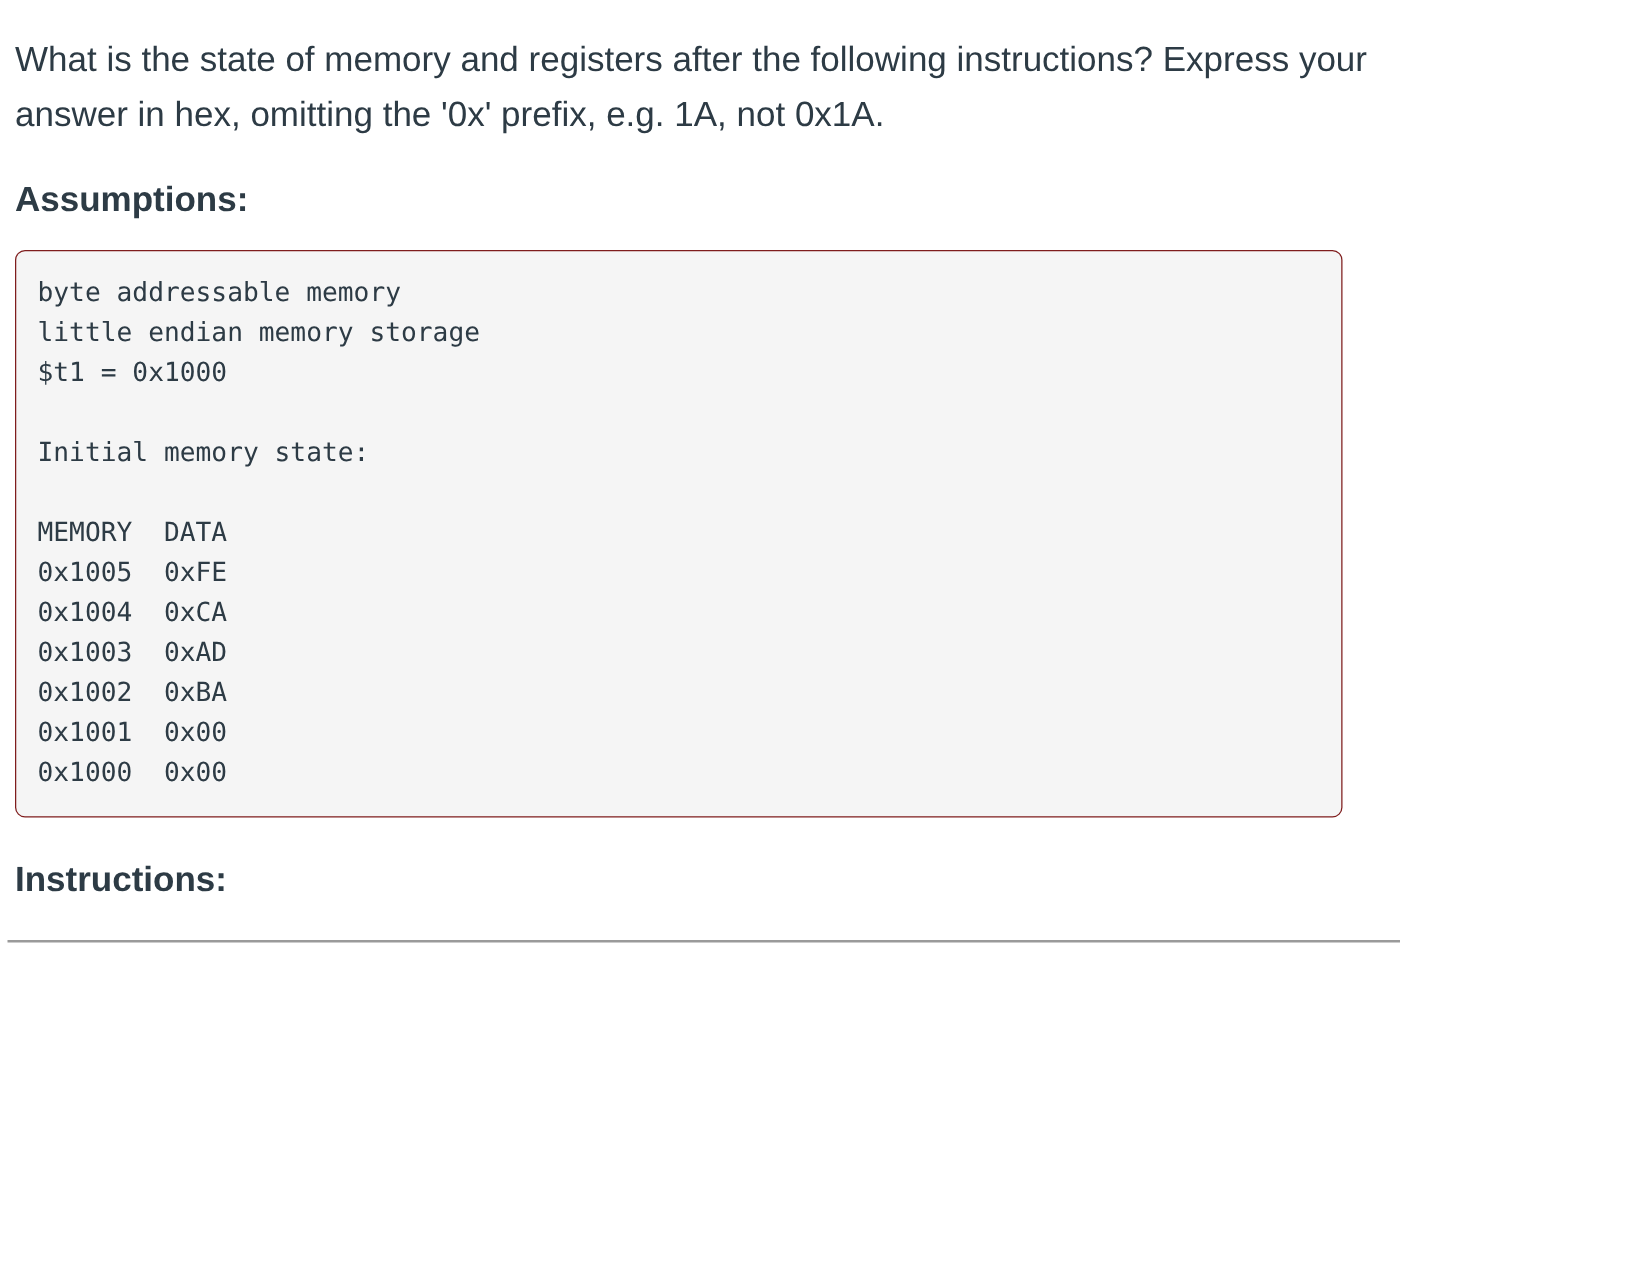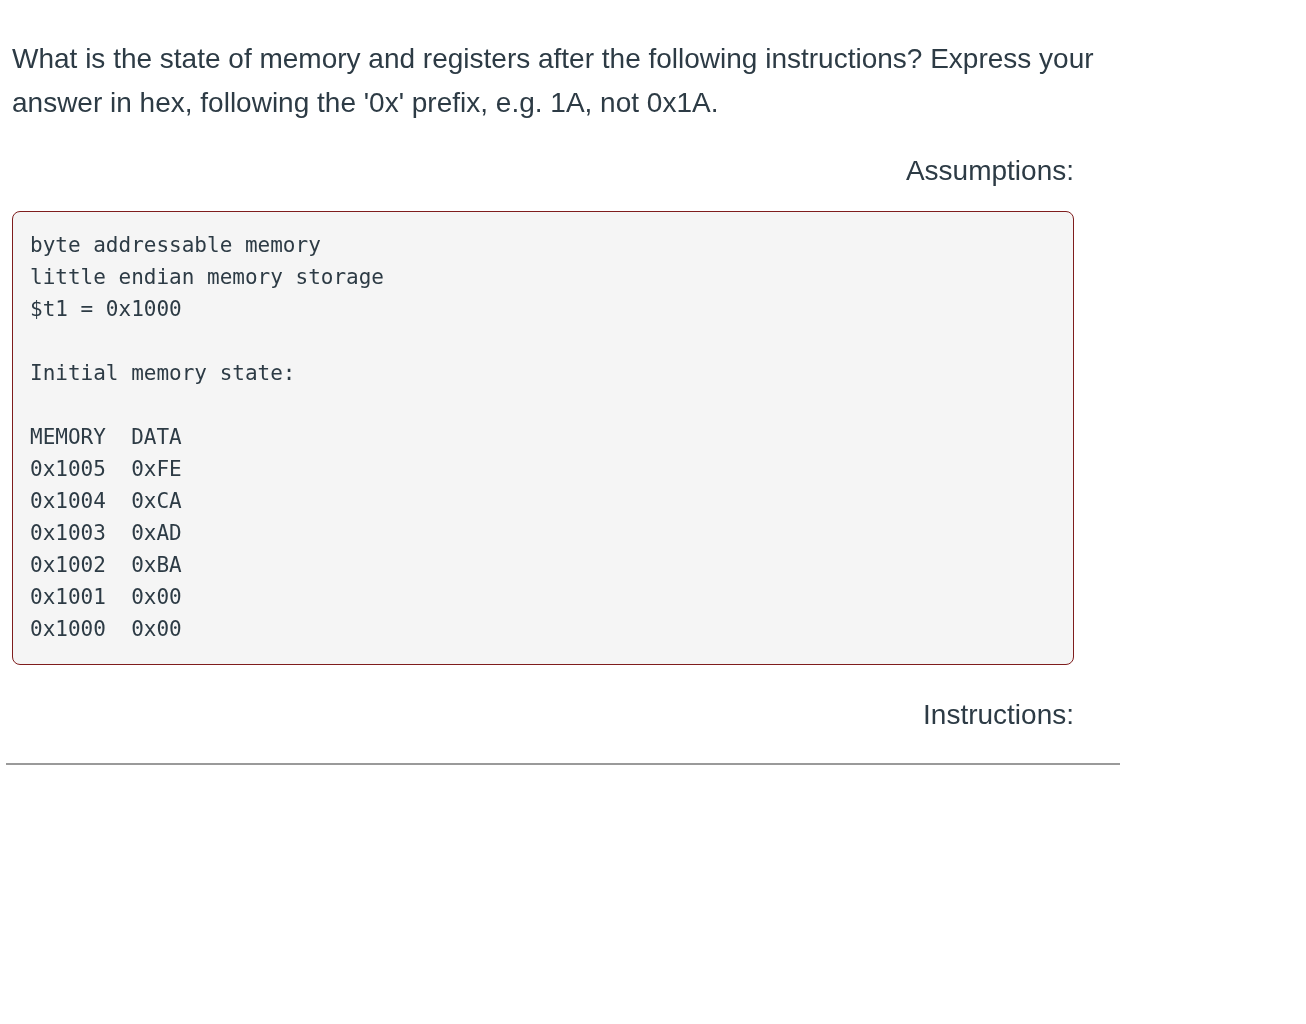--- a/index.html
+++ b/index.html
@@ -11,38 +11,36 @@
     width: 1306px;
     height: 1024px;
     overflow: hidden;
     font-family: "Liberation Sans", sans-serif;
     color: #2d3b45;
   }
   .page {
     padding: 26px 46px 0 12px;
     box-sizing: border-box;
     width: 1120px;
-    margin-top: 11px;
   }
   .question {
     margin: 0;
     font-size: 28px;
     line-height: 44px;
     font-weight: 400;
   }
   .qline {
     display: block;
     white-space: nowrap;
   }
   .section-heading {
     margin: 24px 0 0 0;
     font-size: 28px;
     line-height: 44px;
-    font-weight: 400;
-    text-align: right;
+    font-weight: 700;
   }
   .section-heading--instructions {
     margin-top: 28px;
   }
   .code-block {
     margin: 18px 0 0 0;
     background: #f5f5f5;
     border: 1px solid #7f1d1d;
     border-radius: 8px;
     padding: 17px 17px 19px 17px;
@@ -64,21 +62,21 @@
     margin: 26px -46px 0 -6px;
   }
 </style>
 </head>
 <body>
 
 <div class="page">
 
   <p class="question">
     <span class="qline">What is the state of memory and registers after the following instructions? Express your</span>
-    <span class="qline">answer in hex, following the '0x' prefix, e.g. 1A, not 0x1A.</span>
+    <span class="qline">answer in hex, omitting the '0x' prefix, e.g. 1A, not 0x1A.</span>
   </p>
 
   <p class="section-heading">Assumptions:</p>
 
   <pre class="code-block">byte addressable memory
 little endian memory storage
 $t1 = 0x1000
 
 Initial memory state:
 

